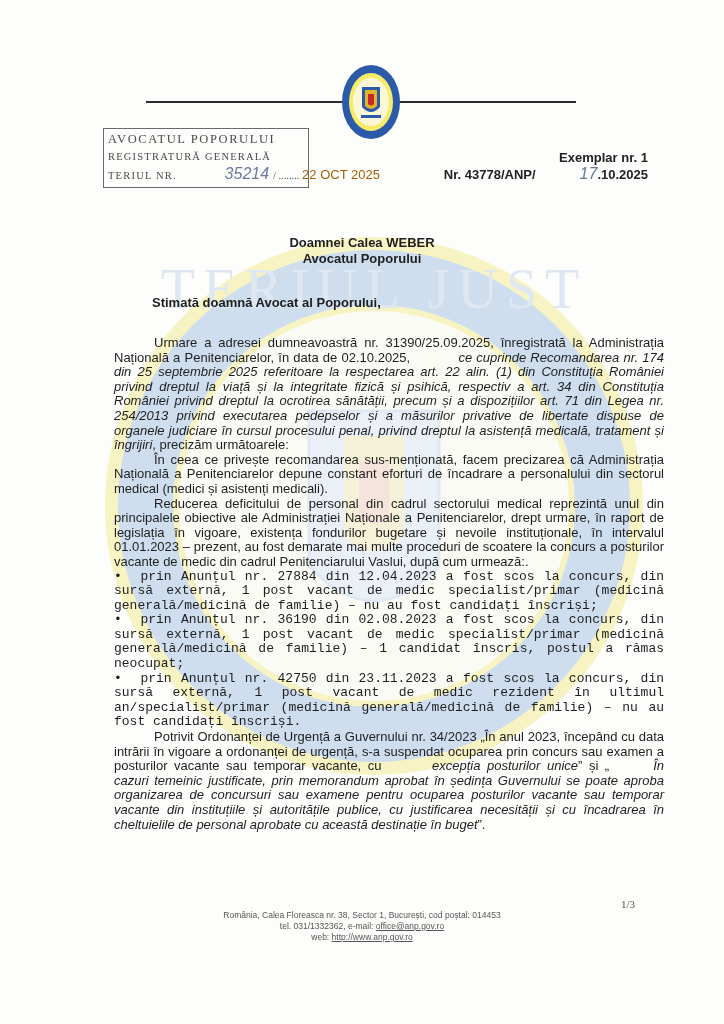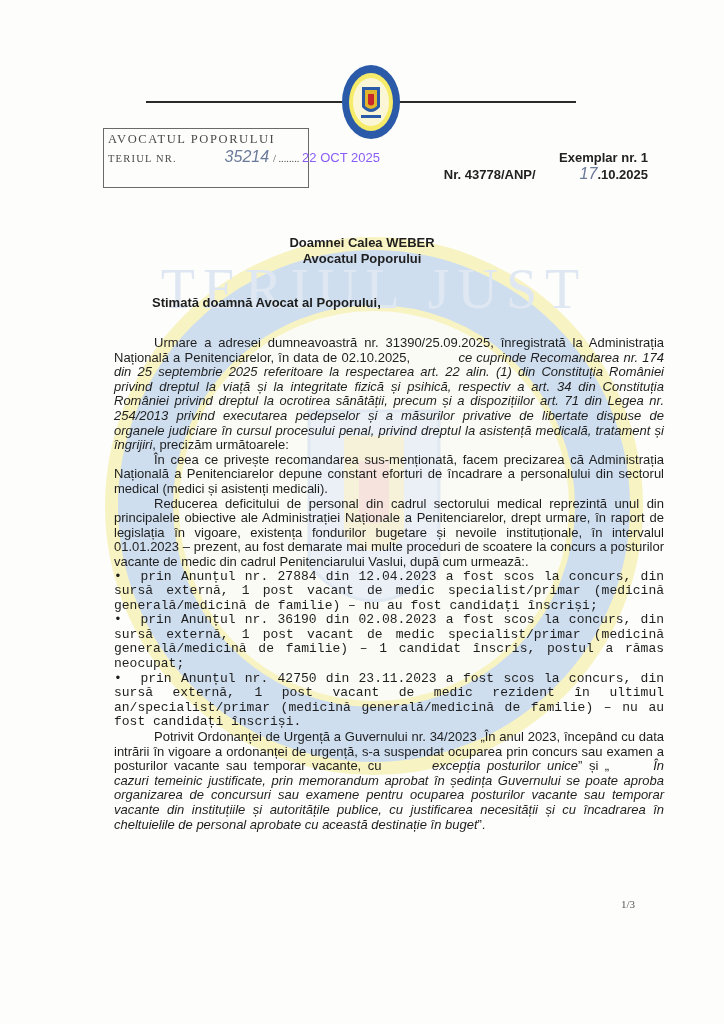--- a/index.html
+++ b/index.html
@@ -19,21 +19,21 @@
   .logo { position:absolute; left:341px; top:63px; width:60px; height:78px; }
   
   .stamp {
     position:absolute; left:103px; top:128px; width:206px; height:60px;
     border:1px solid #6a6a6a; padding:2px 4px; box-sizing:border-box;
     font-family:"Liberation Serif", serif; color:#4a4a4a;
   }
   .stamp-row { font-size:12.5px; letter-spacing:1.6px; line-height:17px; white-space:nowrap; }
   .stamp-row.small { font-size:10.5px; letter-spacing:1.2px; }
   .stamp-hand { font-family:"Liberation Sans", sans-serif; font-size:16px; color:#6a7a9a; letter-spacing:0; font-style:italic;margin-left:44px; }
-  .stamp-date { font-family:"Liberation Sans", sans-serif; font-size:13px; color:#8b5cf6; letter-spacing:0; }
+  .stamp-date { font-family:"Liberation Sans", sans-serif; font-size:13px; color:#a16207; letter-spacing:0; }
   .ref { position:absolute; right:76px; top:150px; text-align:right; font-weight:bold; font-size:13px; line-height:16px; color:#222; }
   
   .recipient { position:absolute; left:0; width:724px; top:235px; text-align:center; font-weight:bold; font-size:13px; line-height:16px; }
   .greeting { position:absolute; left:152px; top:295px; font-weight:bold; font-size:13px; }
   
   .body { position:absolute; left:114px; top:336px; width:550px; font-size:13px; line-height:14.6px; text-align:justify; }
   .body p { margin:0; }
   .indent { text-indent:40px; }
   .it { font-style:italic;margin-left:44px; }
   .year-heading { margin-top:19px !important; margin-bottom:17px !important; font-weight:bold; font-style:italic; }
@@ -64,20 +64,21 @@
     <ellipse cx="30" cy="39" rx="22" ry="29" fill="#f6ec6a"></ellipse>
     <ellipse cx="30" cy="39" rx="18" ry="24" fill="#fbf7d6"></ellipse>
     <path d="M21 24 L39 24 L39 44 Q30 54 21 44 Z" fill="#2b5aa8"></path>
     <path d="M24 27 L36 27 L36 43 Q30 49 24 43 Z" fill="#e2b62a"></path>
     <path d="M27 31 L33 31 L33 41 Q30 44 27 41 Z" fill="#c8262b"></path>
     <rect x="20" y="52" width="20" height="3" fill="#2b5aa8"></rect>
   </svg>
 
   <div class="stamp">
     <div class="stamp-row">AVOCATUL  POPORULUI</div>
+    <div class="stamp-row small">REGISTRATURĂ   GENERALĂ</div>
     <div class="stamp-row small">
       <span>TERIUL NR.</span>
       <span class="stamp-hand">35214</span>
       <span style="letter-spacing:0"> / ........ </span>
       <span class="stamp-date">22 OCT 2025</span>
     </div>
   </div>
 
   <div class="ref">
     <div>Exemplar nr. 1</div>
@@ -98,13 +99,18 @@
     <p class="indent">În ceea ce privește recomandarea sus-menționată, facem precizarea că Administrația Națională a Penitenciarelor depune constant eforturi de încadrare a personalului din sectorul medical (medici și asistenți medicali).</p>
     <p class="indent">Reducerea deficitului de personal din cadrul sectorului medical reprezintă unul din principalele obiective ale Administrației Naționale a Penitenciarelor, drept urmare, în raport de legislația în vigoare, existența fondurilor bugetare și nevoile instituționale, în intervalul 01.01.2023 – prezent, au fost demarate mai multe proceduri de scoatere la concurs a posturilor vacante de medic din cadrul Penitenciarului Vaslui, după cum urmează:.</p>
     <p class="bullet"><span>•&nbsp;&nbsp;</span><span>prin Anunțul nr. 27884 din 12.04.2023 a fost scos la concurs, din sursă externă, 1 post vacant de medic specialist/primar (medicină generală/medicină de familie) – nu au fost candidați înscriși;</span></p>
     <p class="bullet"><span>•&nbsp;&nbsp;</span><span>prin Anunțul nr. 36190 din 02.08.2023 a fost scos la concurs, din sursă externă, 1 post vacant de medic specialist/primar (medicină generală/medicină de familie) – 1 candidat înscris, postul a rămas neocupat;</span></p>
     <p class="bullet"><span>•&nbsp;&nbsp;</span><span>prin Anunțul nr. 42750 din 23.11.2023 a fost scos la concurs, din sursă externă, 1 post vacant de medic rezident în ultimul an/specialist/primar (medicină generală/medicină de familie) – nu au fost candidați înscriși.</span></p>
     <p class="indent"><span>Potrivit Ordonanței de Urgență a Guvernului nr. 34/2023 „În anul 2023, începând cu data intrării în vigoare a ordonanței de urgență, s-a suspendat ocuparea prin concurs sau examen a posturilor vacante sau temporar vacante, cu </span><span class="it">excepția posturilor unice</span><span>” și „</span><span class="it">În cazuri temeinic justificate, prin memorandum aprobat în ședința Guvernului se poate aproba organizarea de concursuri sau examene pentru ocuparea posturilor vacante sau temporar vacante din instituțiile și autoritățile publice, cu justificarea necesității și cu încadrarea în cheltuielile de personal aprobate cu această destinație în buget</span><span>”.</span></p>
   </div>
 
   <div class="page-num">1/3</div>
 
+  <div class="footer">
+    <div>România, Calea Floreasca nr. 38, Sector 1, București, cod poștal: 014453</div>
+    <div><span>tel. 031/1332362, e-mail: </span><span class="link">office@anp.gov.ro</span></div>
+    <div><span>web: </span><span class="link">http://www.anp.gov.ro</span></div>
+  </div>
 </div>
 
 </body></html>

